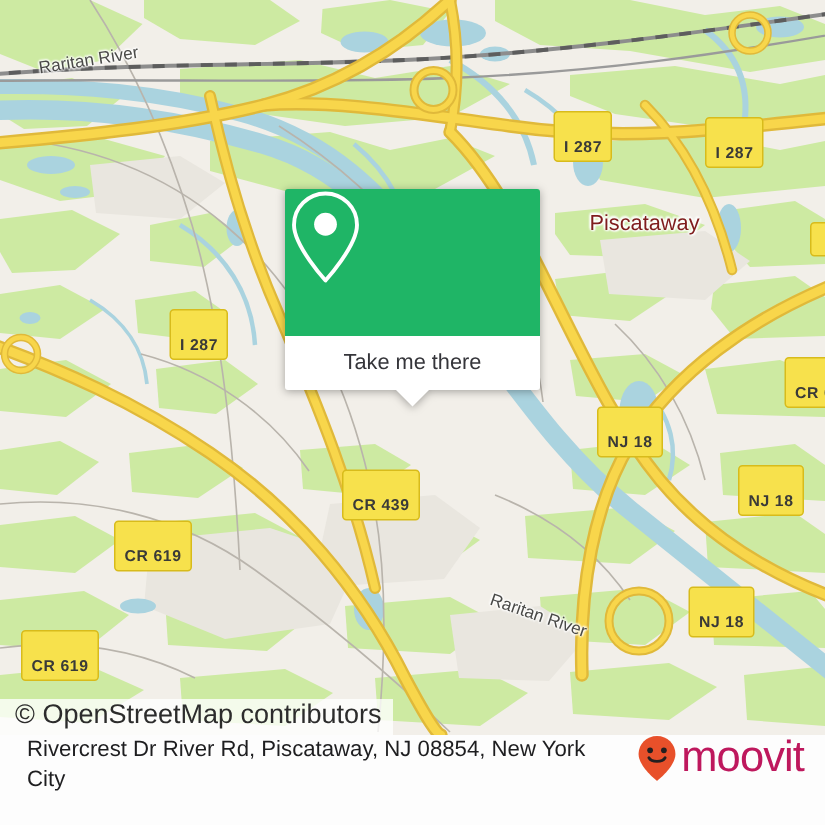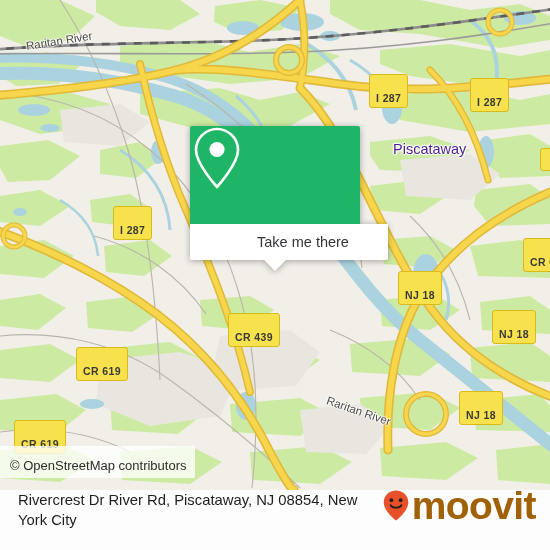--- a/index.html
+++ b/index.html
@@ -28,21 +28,21 @@
     font-weight:bold;
     letter-spacing:0.4px;
     padding:18px 6px 3px 6px;
     white-space:nowrap;
     line-height:11px;
     box-sizing:border-box;
   }
   
   .placelabel{
     position:absolute;
-    color:#4c1d95;
+    color:#7f1d1d;
     font-size:14.5px;
     white-space:nowrap;
     text-shadow:
       1px 0 1.4px #fff, -1px 0 1.4px #fff,
       0 1px 1.4px #fff, 0 -1px 1.4px #fff,
       1px 1px 1.4px #fff, -1px -1px 1.4px #fff;
   }
   .riverlabel{
     position:absolute;
     color:#4a4a48;
@@ -62,36 +62,36 @@
     height:98px;width:100%;
     background:#1fb566;
     display:flex;align-items:center;justify-content:center;
     border-top-left-radius:2px;border-top-right-radius:2px;
   }
   .popup-btn{
     height:36px;width:100%;
     background:#fff;
     display:flex;align-items:center;justify-content:center;
     font-size:14.5px;color:#35353a;
-    border-bottom-left-radius:2px;border-bottom-right-radius:2px;padding-left:28px;
+    border-bottom-left-radius:2px;border-bottom-right-radius:2px;
   }
   .popup-tail{
     position:absolute;left:50%;top:134px;margin-left:-11px;
     width:0;height:0;
     border-left:11px solid transparent;
     border-right:11px solid transparent;
     border-top:11px solid #fff;
   }
 
   
   .osm{
-    position:absolute;left:0;top:446px;
+    position:absolute;left:0;top:466px;
     background:rgba(255,255,255,0.78);
-    padding:12px 8px 5px 10px;
-    font-size:13px;color:#2c2c2c;
+    padding:0 8px 5px 10px;
+    font-size:18px;color:#2c2c2c;
     white-space:nowrap;
   }
 
   
   .footer{
     position:absolute;left:0;top:490px;width:550px;height:68px;
     background:#fdfdfd;
     display:flex;align-items:flex-start;
     box-sizing:border-box;
     padding:0 14px 0 18px;
@@ -99,25 +99,25 @@
   .footer-addr{
     flex:1;
     font-size:14.8px;
     color:#1e1e20;
     line-height:20px;
     padding-right:10px;
   }
   .brand{display:flex;align-items:center;gap:3px;}
   .brand-pin{width:26px;height:31px;display:block;}
   .brand-word{
-    font-size:39px;
-    color:#a16207;
+    font-size:29px;
+    color:#be185d;
     letter-spacing:-0.6px;
     line-height:31px;
-    font-weight:700;
+    font-weight:400;
   }
 </style>
 </head>
 <body>
 
 <div id="app">
 
   <div class="map">
 
     <svg width="550" height="490" viewBox="0 0 550 490">

